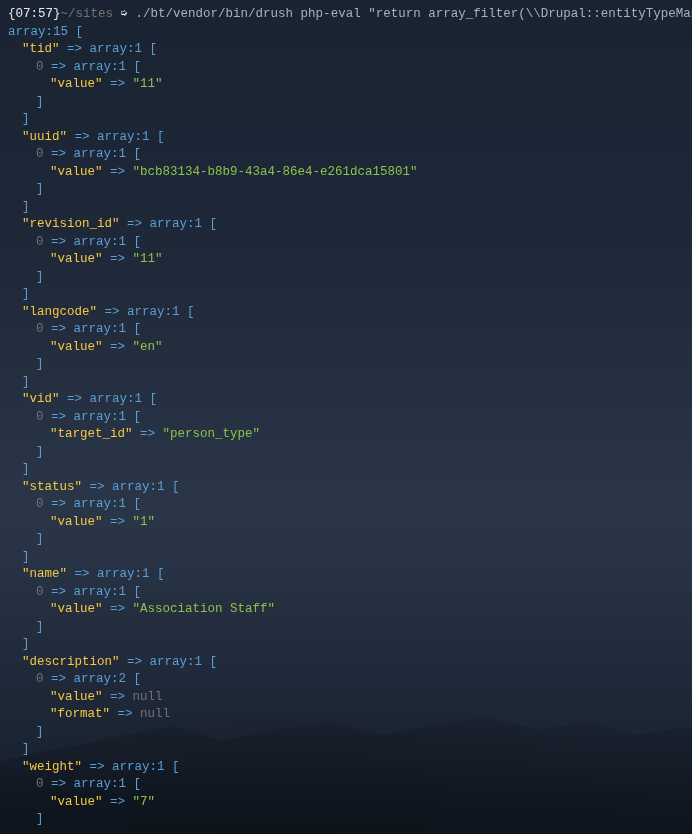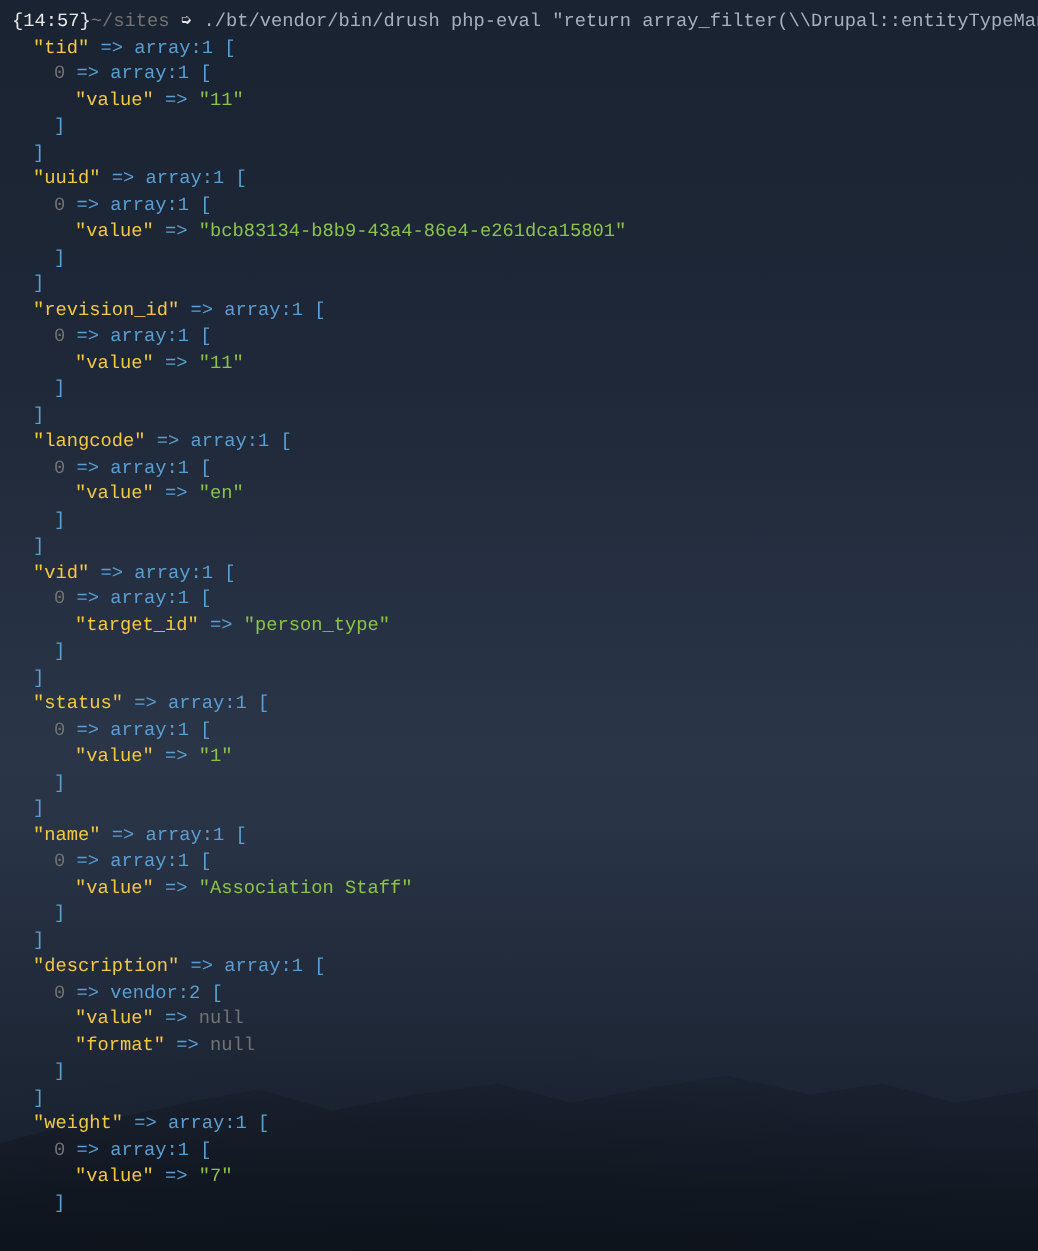--- a/index.html
+++ b/index.html
@@ -59,22 +59,23 @@
     .white { color: #e8e8e8; }
     .gray { color: #a8b0c0; }
     .i1 { padding-left: 14px; }
     .i2 { padding-left: 28px; }
     .i3 { padding-left: 42px; }
   </style>
 </head>
 <body>
 
 <div class="terminal">
-  <div class="line"><span class="white">{14:57}</span><span class="cyan">~/sites</span> <span class="white">➭</span> <span class="gray">./bt/vendor/bin/drush php-eval "return array_filter(\\Drupal::entityTypeManager()</span></div>
+  <div class="line"><span class="white">{07:57}</span><span class="cyan">~/sites</span> <span class="white">➭</span> <span class="gray">./bt/vendor/bin/drush php-eval "return array_filter(\\Drupal::entityTypeManager()</span></div>
 
+  <div class="line"><span class="blue">array:15</span><span class="blue"> [</span></div>
 
   <div class="line i1"><span class="yellow">"tid"</span><span class="arrow"> =&gt; </span><span class="blue">array:1</span><span class="blue"> [</span></div>
   <div class="line i2"><span class="cyan">0</span><span class="arrow"> =&gt; </span><span class="blue">array:1</span><span class="blue"> [</span></div>
   <div class="line i3"><span class="yellow">"value"</span><span class="arrow"> =&gt; </span><span class="green">"11"</span></div>
   <div class="line i2"><span class="blue">]</span></div>
   <div class="line i1"><span class="blue">]</span></div>
 
   <div class="line i1"><span class="yellow">"uuid"</span><span class="arrow"> =&gt; </span><span class="blue">array:1</span><span class="blue"> [</span></div>
   <div class="line i2"><span class="cyan">0</span><span class="arrow"> =&gt; </span><span class="blue">array:1</span><span class="blue"> [</span></div>
   <div class="line i3"><span class="yellow">"value"</span><span class="arrow"> =&gt; </span><span class="green">"bcb83134-b8b9-43a4-86e4-e261dca15801"</span></div>
@@ -105,21 +106,21 @@
   <div class="line i2"><span class="blue">]</span></div>
   <div class="line i1"><span class="blue">]</span></div>
 
   <div class="line i1"><span class="yellow">"name"</span><span class="arrow"> =&gt; </span><span class="blue">array:1</span><span class="blue"> [</span></div>
   <div class="line i2"><span class="cyan">0</span><span class="arrow"> =&gt; </span><span class="blue">array:1</span><span class="blue"> [</span></div>
   <div class="line i3"><span class="yellow">"value"</span><span class="arrow"> =&gt; </span><span class="green">"Association Staff"</span></div>
   <div class="line i2"><span class="blue">]</span></div>
   <div class="line i1"><span class="blue">]</span></div>
 
   <div class="line i1"><span class="yellow">"description"</span><span class="arrow"> =&gt; </span><span class="blue">array:1</span><span class="blue"> [</span></div>
-  <div class="line i2"><span class="cyan">0</span><span class="arrow"> =&gt; </span><span class="blue">vendor:2</span><span class="blue"> [</span></div>
+  <div class="line i2"><span class="cyan">0</span><span class="arrow"> =&gt; </span><span class="blue">array:2</span><span class="blue"> [</span></div>
   <div class="line i3"><span class="yellow">"value"</span><span class="arrow"> =&gt; </span><span class="cyan">null</span></div>
   <div class="line i3"><span class="yellow">"format"</span><span class="arrow"> =&gt; </span><span class="cyan">null</span></div>
   <div class="line i2"><span class="blue">]</span></div>
   <div class="line i1"><span class="blue">]</span></div>
 
   <div class="line i1"><span class="yellow">"weight"</span><span class="arrow"> =&gt; </span><span class="blue">array:1</span><span class="blue"> [</span></div>
   <div class="line i2"><span class="cyan">0</span><span class="arrow"> =&gt; </span><span class="blue">array:1</span><span class="blue"> [</span></div>
   <div class="line i3"><span class="yellow">"value"</span><span class="arrow"> =&gt; </span><span class="green">"7"</span></div>
   <div class="line i2"><span class="blue">]</span></div>
 

